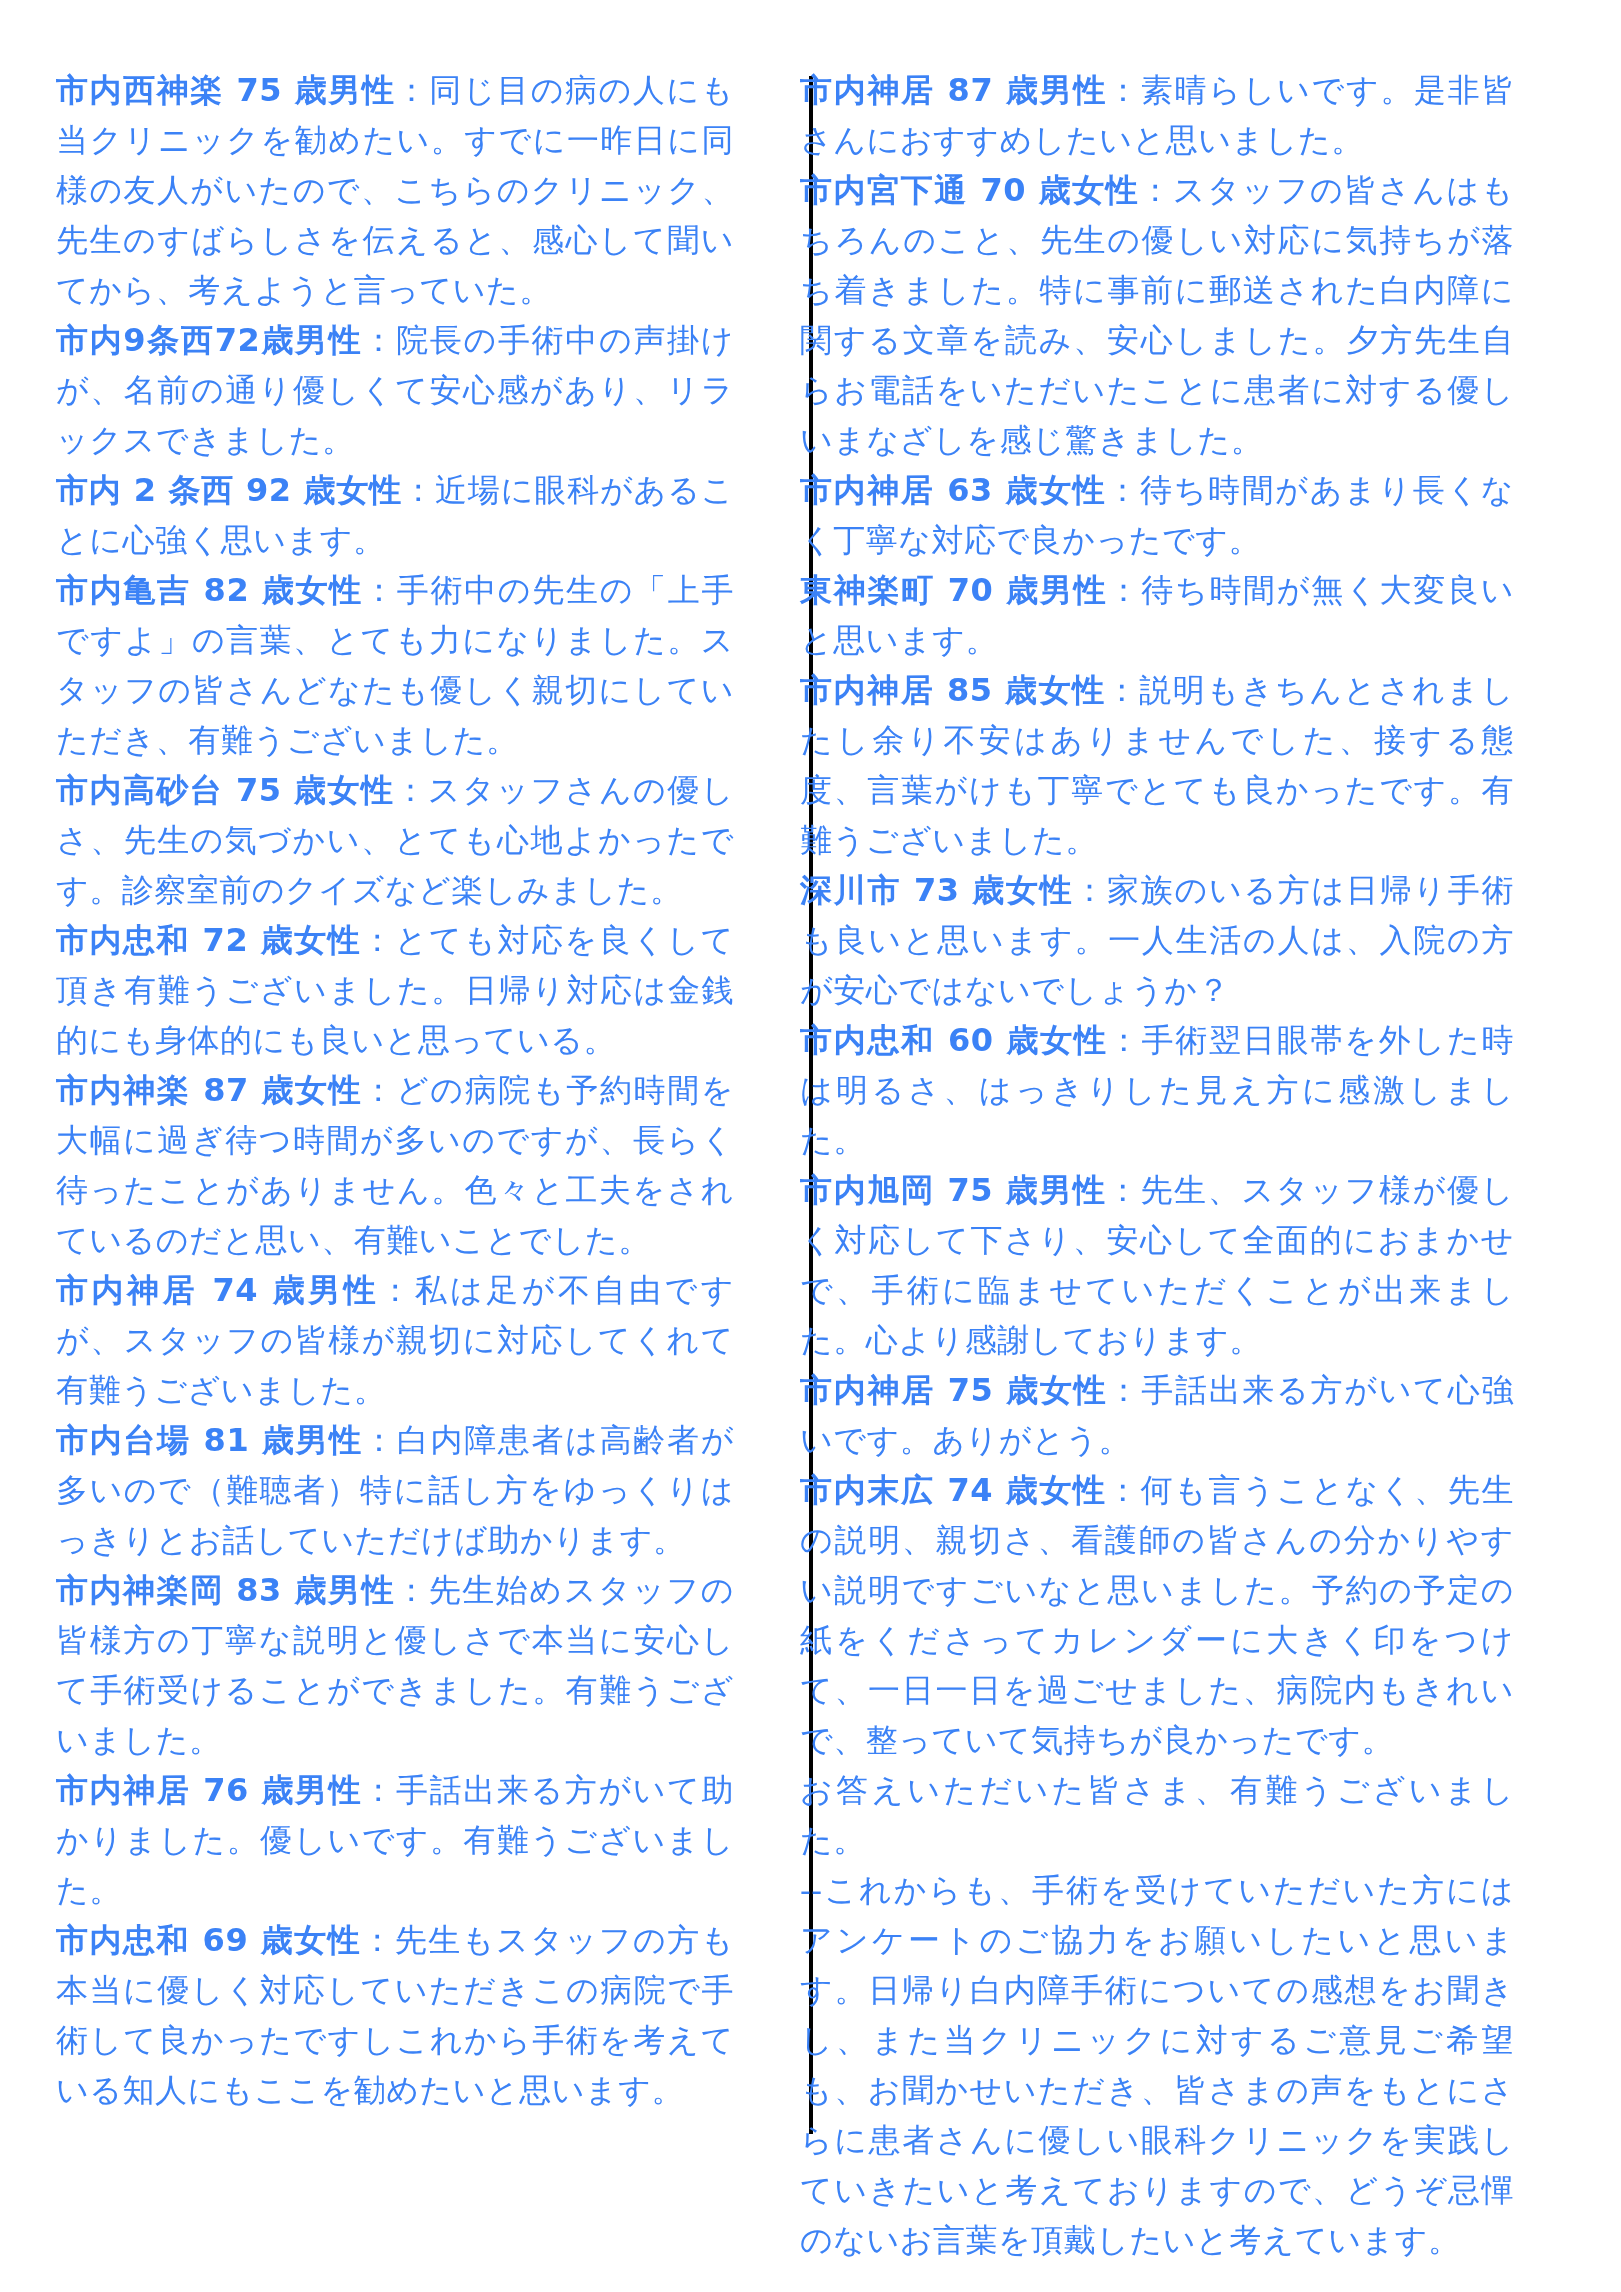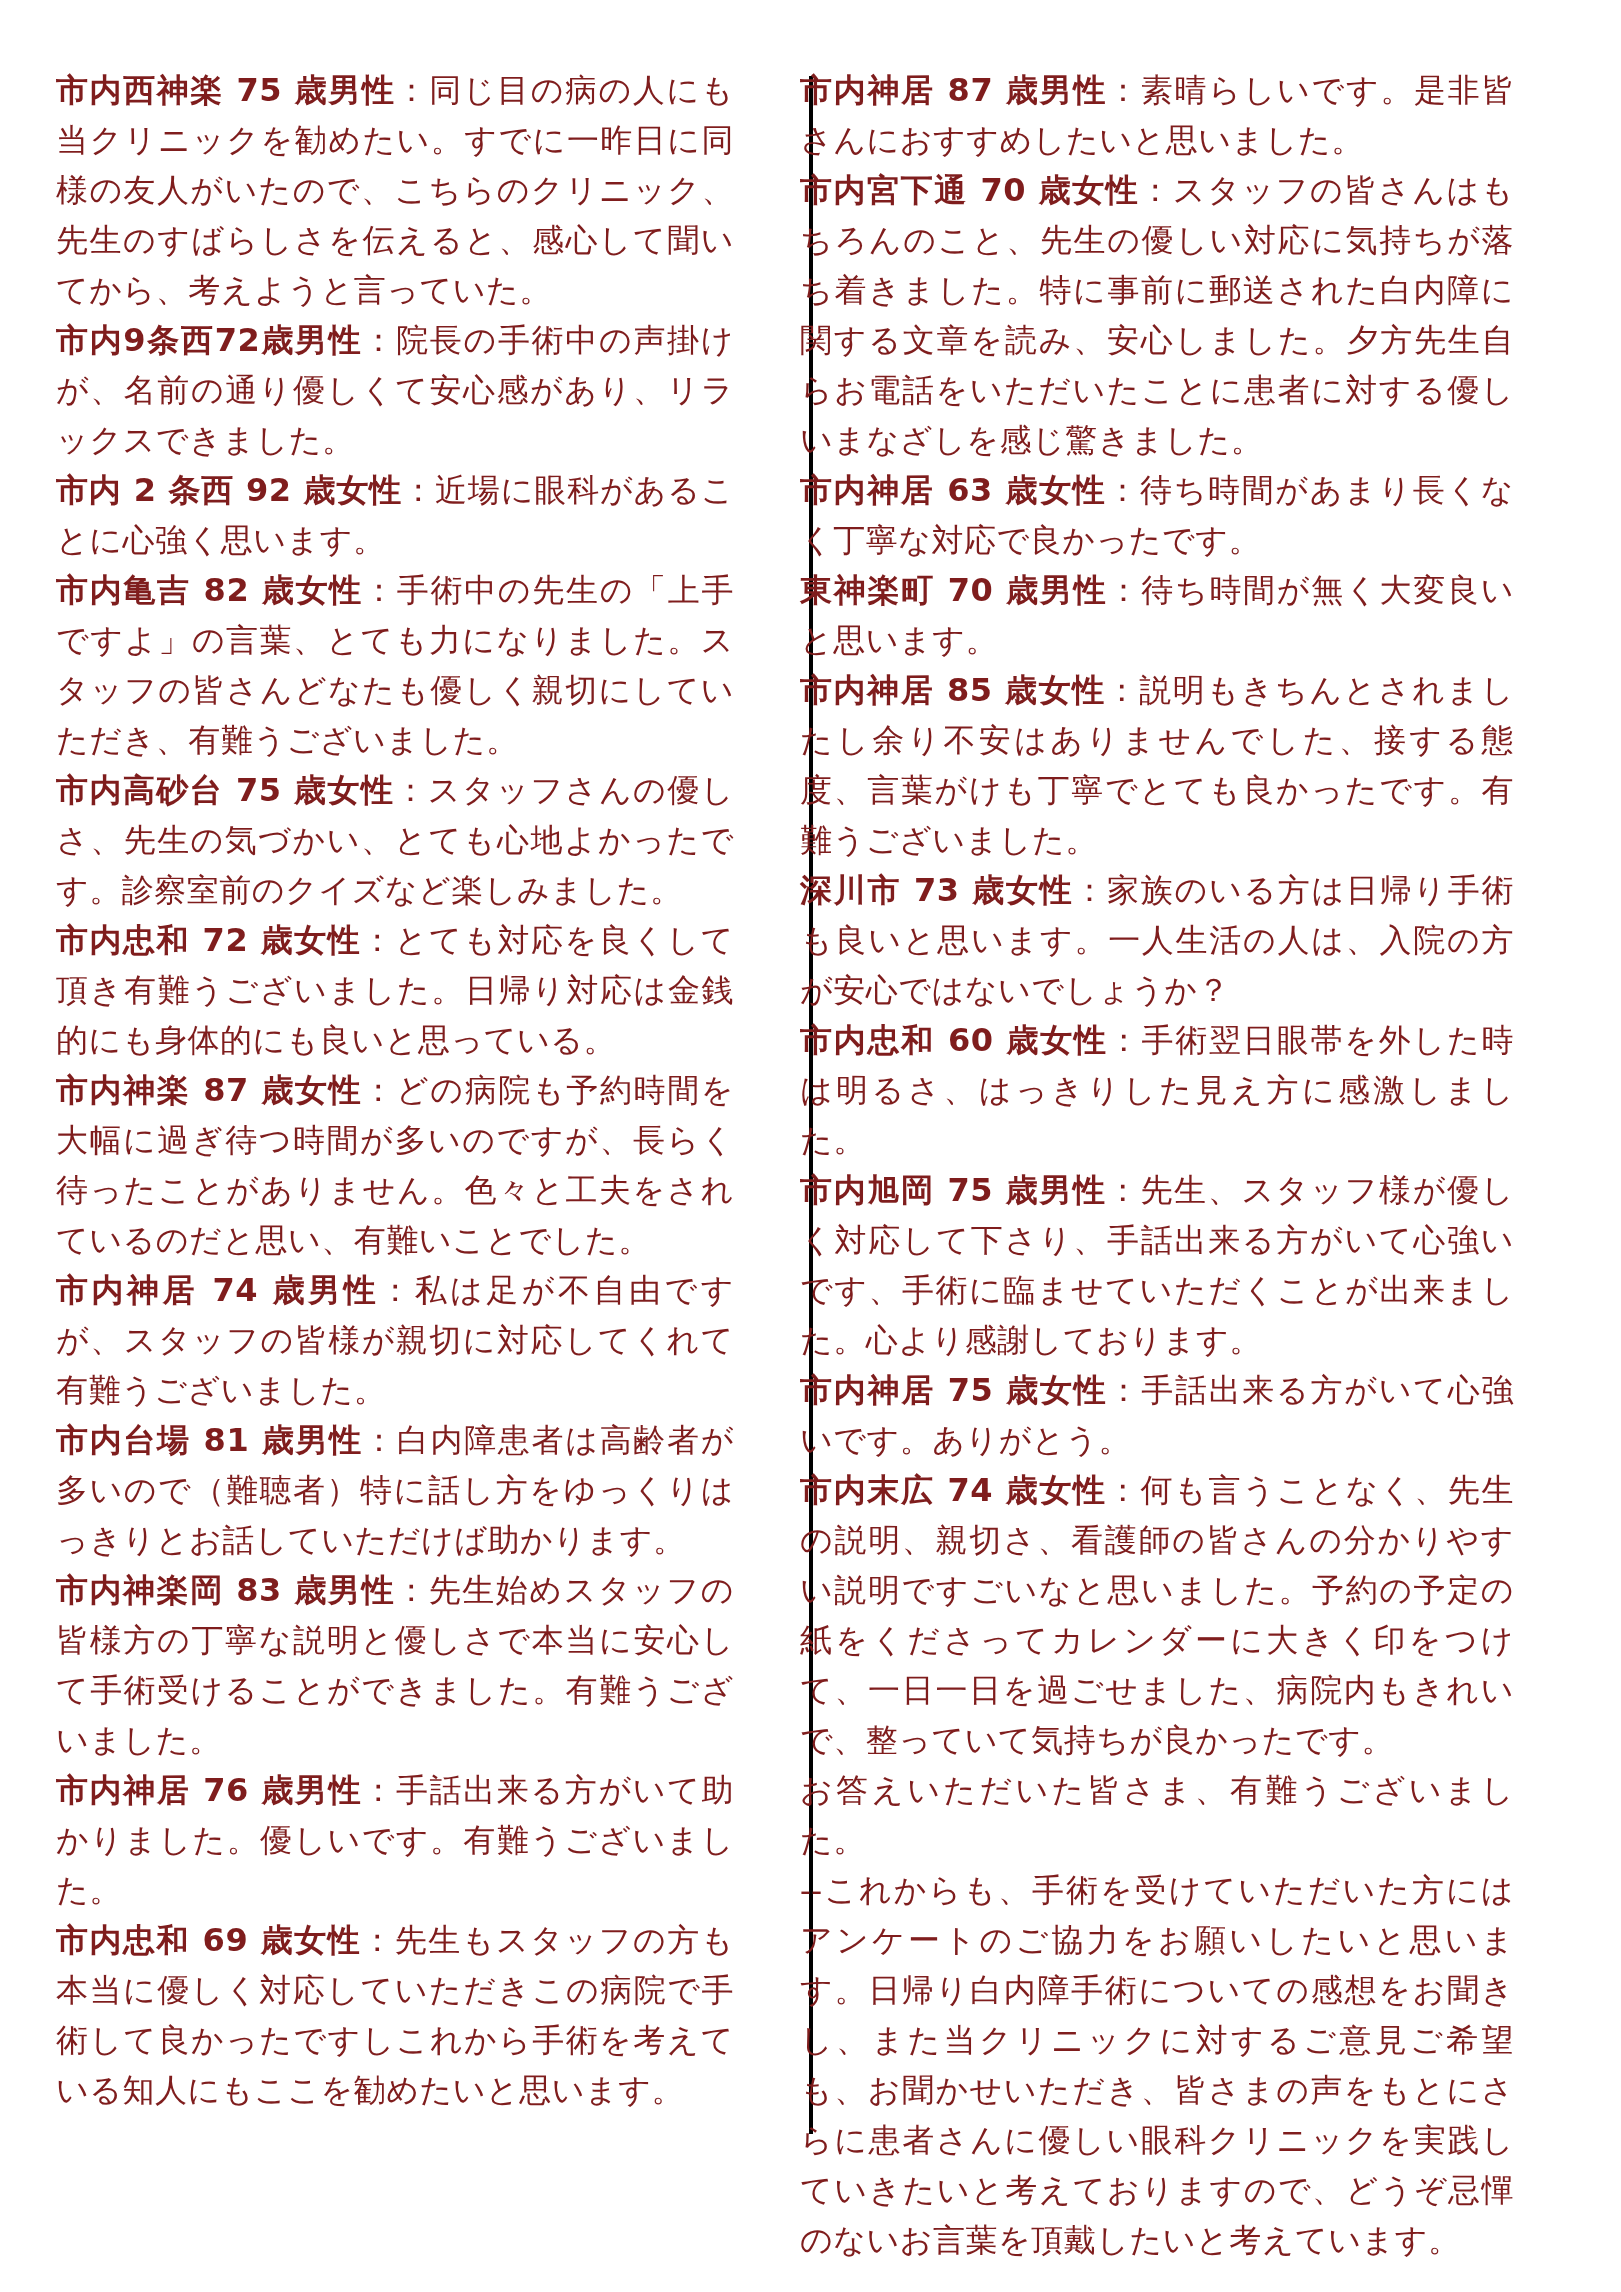--- a/index.html
+++ b/index.html
@@ -6,21 +6,21 @@
     margin: 0;
     padding: 0;
     background: #ffffff;
   }
   .page {
     position: relative;
     width: 1621px;
     height: 2293px;
     background: #ffffff;
     overflow: hidden;
-    color: #7f1d1d;
+    color: #3b82f6;
   }
   .col {
     position: absolute;
     top: 65px;
     font-family: "DejaVu Serif", "Liberation Serif", serif;
     font-size: 32px;
     line-height: 50px;
     text-align: justify;
     letter-spacing: 0.5px;
   }
@@ -67,20 +67,20 @@
     </div>
   <div class="divider"></div>
   <div class="col col-right">
       <p class="entry"><span class="entry-name">市内神居 87 歳男性</span><span class="entry-sep">：</span><span class="entry-text">素晴らしいです。是非皆さんにおすすめしたいと思いました。</span></p>
       <p class="entry"><span class="entry-name">市内宮下通 70 歳女性</span><span class="entry-sep">：</span><span class="entry-text">スタッフの皆さんはもちろんのこと、先生の優しい対応に気持ちが落ち着きました。特に事前に郵送された白内障に関する文章を読み、安心しました。夕方先生自らお電話をいただいたことに患者に対する優しいまなざしを感じ驚きました。</span></p>
       <p class="entry"><span class="entry-name">市内神居 63 歳女性</span><span class="entry-sep">：</span><span class="entry-text">待ち時間があまり長くなく丁寧な対応で良かったです。</span></p>
       <p class="entry"><span class="entry-name">東神楽町 70 歳男性</span><span class="entry-sep">：</span><span class="entry-text">待ち時間が無く大変良いと思います。</span></p>
       <p class="entry"><span class="entry-name">市内神居 85 歳女性</span><span class="entry-sep">：</span><span class="entry-text">説明もきちんとされましたし余り不安はありませんでした、接する態度、言葉がけも丁寧でとても良かったです。有難うございました。</span></p>
       <p class="entry"><span class="entry-name">深川市 73 歳女性</span><span class="entry-sep">：</span><span class="entry-text">家族のいる方は日帰り手術も良いと思います。一人生活の人は、入院の方が安心ではないでしょうか？</span></p>
       <p class="entry"><span class="entry-name">市内忠和 60 歳女性</span><span class="entry-sep">：</span><span class="entry-text">手術翌日眼帯を外した時は明るさ、はっきりした見え方に感激しました。</span></p>
-      <p class="entry"><span class="entry-name">市内旭岡 75 歳男性</span><span class="entry-sep">：</span><span class="entry-text">先生、スタッフ様が優しく対応して下さり、手話出来る方がいて心強いです、手術に臨ませていただくことが出来ました。心より感謝しております。</span></p>
+      <p class="entry"><span class="entry-name">市内旭岡 75 歳男性</span><span class="entry-sep">：</span><span class="entry-text">先生、スタッフ様が優しく対応して下さり、安心して全面的におまかせで、手術に臨ませていただくことが出来ました。心より感謝しております。</span></p>
       <p class="entry"><span class="entry-name">市内神居 75 歳女性</span><span class="entry-sep">：</span><span class="entry-text">手話出来る方がいて心強いです。ありがとう。</span></p>
       <p class="entry"><span class="entry-name">市内末広 74 歳女性</span><span class="entry-sep">：</span><span class="entry-text">何も言うことなく、先生の説明、親切さ、看護師の皆さんの分かりやすい説明ですごいなと思いました。予約の予定の紙をくださってカレンダーに大きく印をつけて、一日一日を過ごせました、病院内もきれいで、整っていて気持ちが良かったです。</span></p>
       <p class="entry closing">お答えいただいた皆さま、有難うございました。</p>
       <p class="entry closing">--これからも、手術を受けていただいた方にはアンケートのご協力をお願いしたいと思います。日帰り白内障手術についての感想をお聞きし、また当クリニックに対するご意見ご希望も、お聞かせいただき、皆さまの声をもとにさらに患者さんに優しい眼科クリニックを実践していきたいと考えておりますので、どうぞ忌憚のないお言葉を頂戴したいと考えています。</p>
     </div>
 </div>
 
 
 </body></html>

